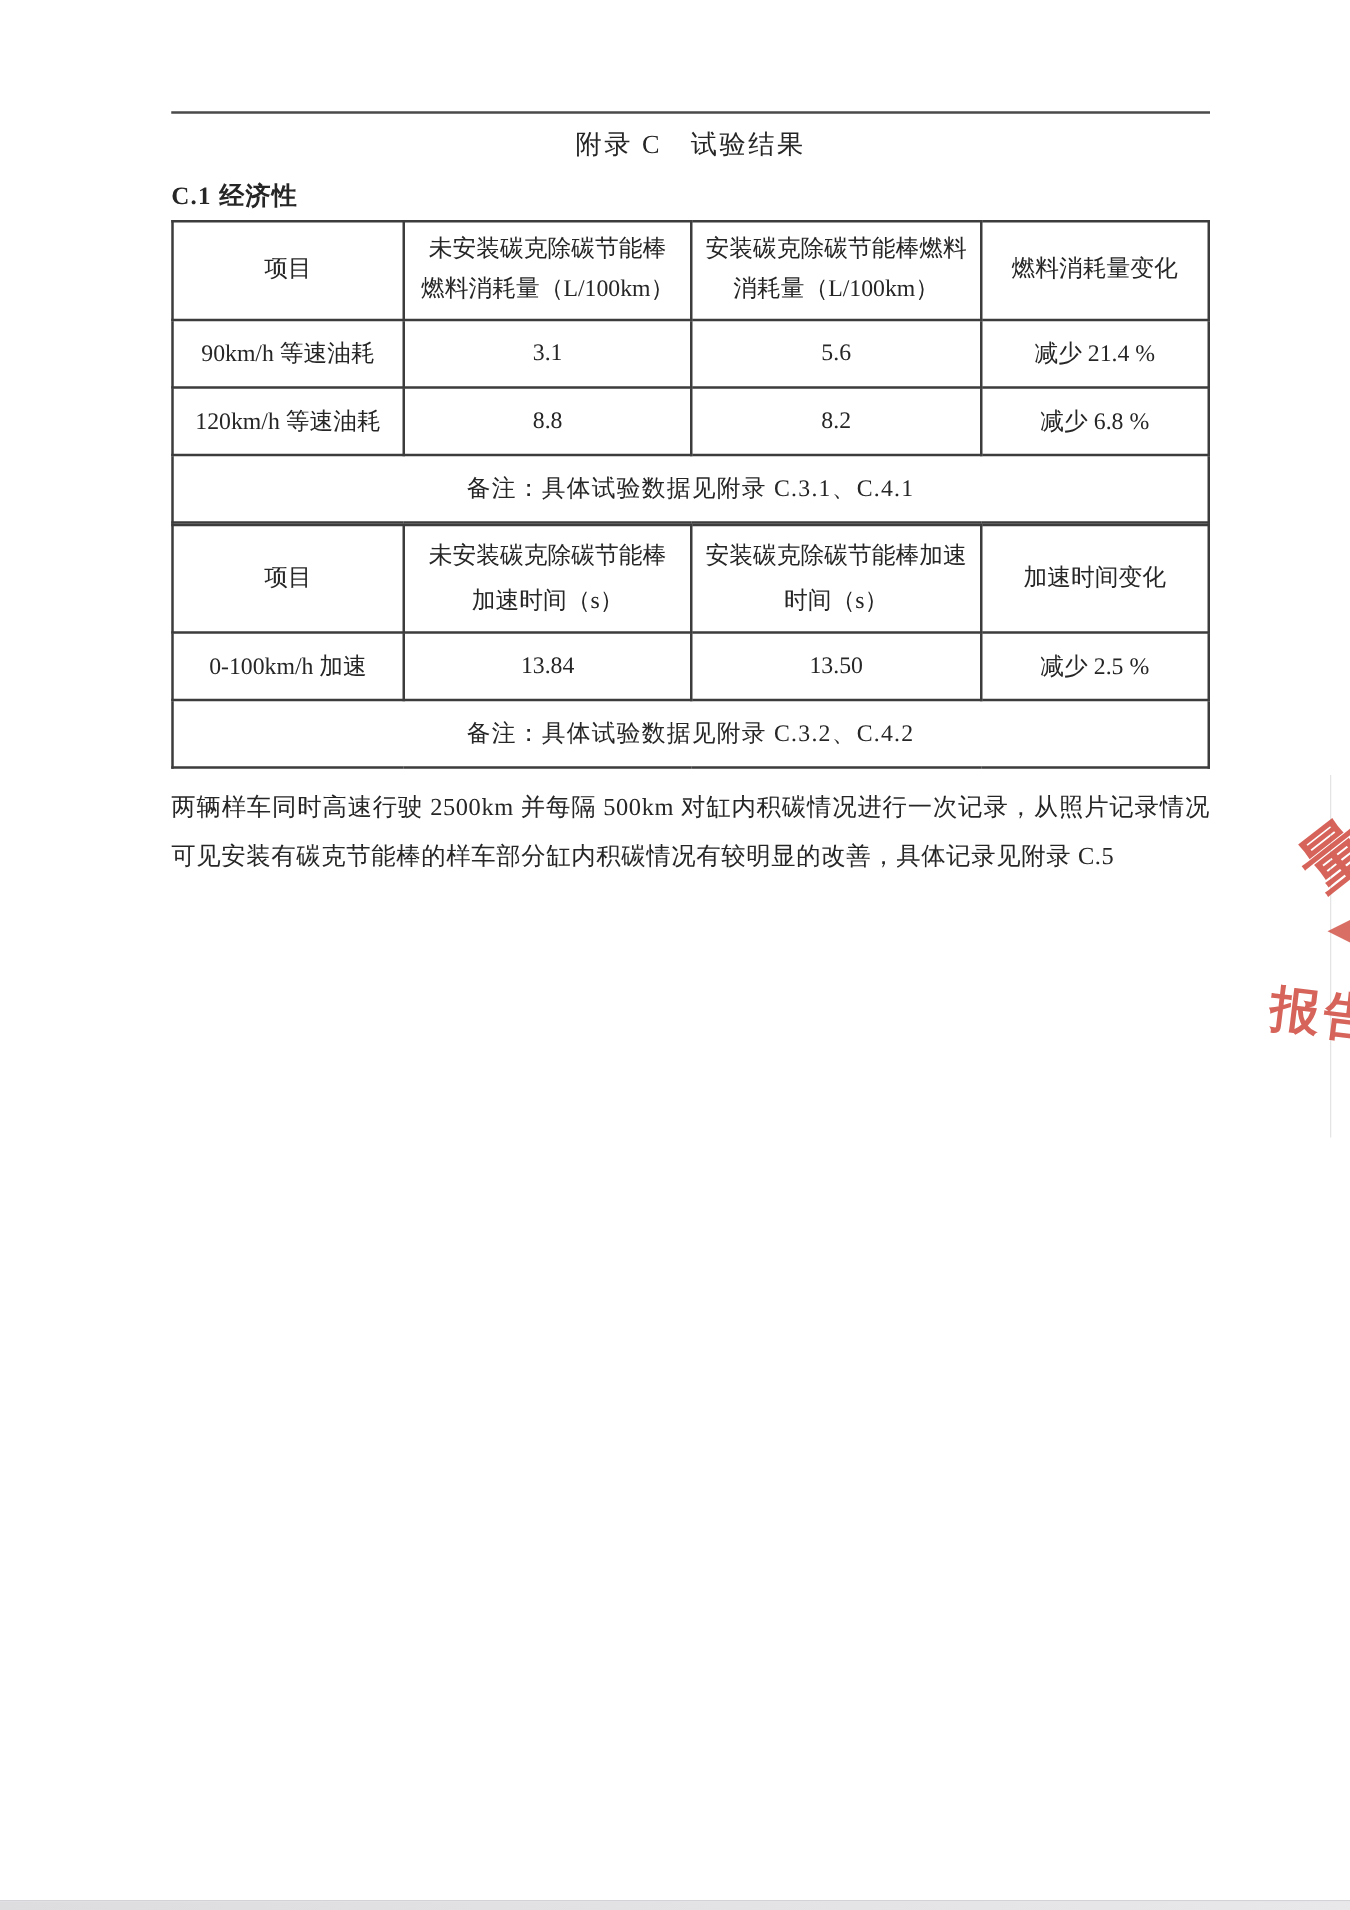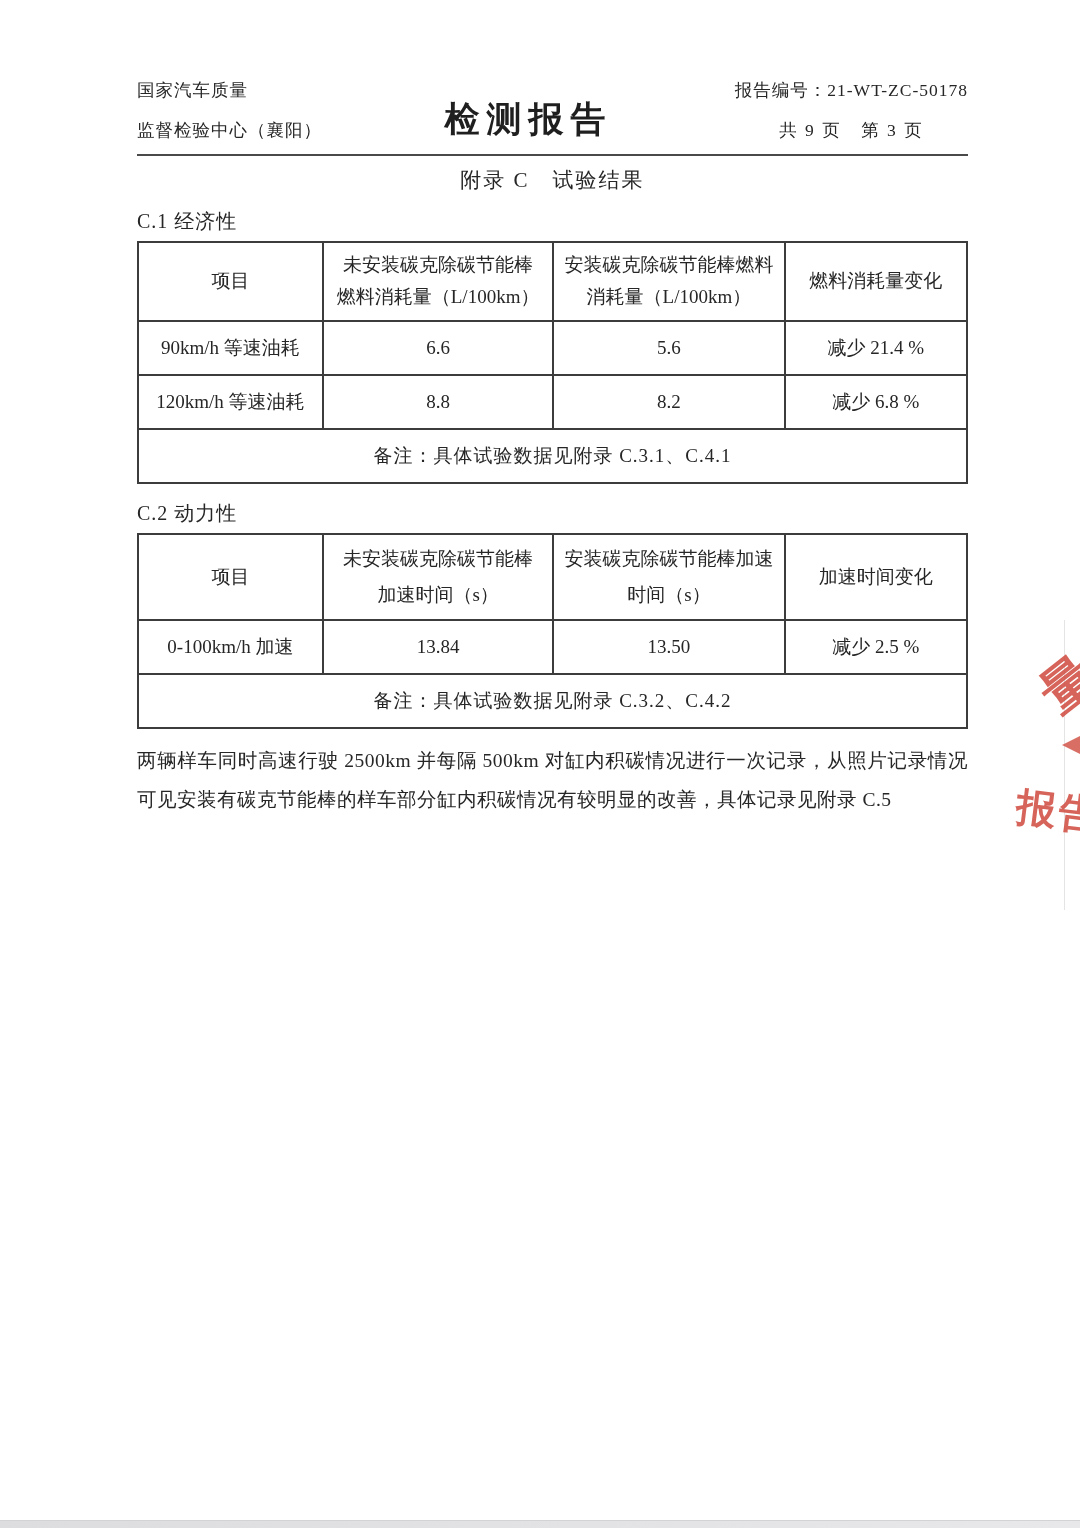--- a/index.html
+++ b/index.html
@@ -55,21 +55,21 @@
     text-align: center;
     font-size: 21px;
     font-weight: 500;
     letter-spacing: 2px;
   }
 
   
   .sec-h {
     margin: 14px 0 6px 0;
     font-size: 20px;
-    font-weight: 400;
+    font-weight: 700;
     letter-spacing: 1px;
   }
   .sec-h.c2 { margin-top: 16px; }
   .sec-h.c3 { margin-top: 14px; }
 
   
   table.rtable {
     border-collapse: collapse;
     width: 100%;
     table-layout: fixed;
@@ -143,31 +143,20 @@
     background: linear-gradient(to right, #dddde0, #e8e8eb);
     border-top: 1px solid #d3d3d7;
   }
 </style>
 </head>
 <body>
 
 <div class="page">
   <div class="content">
 
-    <div class="header">
-      <div class="header-left">
-        <span>国家汽车质量</span>
-        <span>监督检验中心（襄阳）</span>
-      </div>
-      <h1 class="report-title">检测报告</h1>
-      <div class="header-right">
-        <span><span>报告编号：</span><span>21-WT-ZC-50178</span></span>
-        <span class="pagination">共 9 页　第 3 页</span>
-      </div>
-    </div>
 
     <hr class="header-divider">
 
     <p class="subtitle">附录 C　试验结果</p>
 
     <h2 class="sec-h">C.1 经济性</h2>
     <table class="rtable t1">
       <colgroup>
           <col class="c1">
           <col class="c2">
@@ -178,37 +167,36 @@
         <tr>
           <th>项目</th>
           <th>未安装碳克除碳节能棒燃料消耗量（L/100km）</th>
           <th>安装碳克除碳节能棒燃料消耗量（L/100km）</th>
           <th>燃料消耗量变化</th>
         </tr>
       </thead>
       <tbody>
         <tr>
           <td>90km/h 等速油耗</td>
-          <td>6.6</td>
+          <td>3.1</td>
           <td>5.6</td>
           <td>减少 21.4 %</td>
         </tr>
         <tr>
           <td>120km/h 等速油耗</td>
           <td>8.8</td>
           <td>8.2</td>
           <td>减少 6.8 %</td>
         </tr>
         <tr>
           <td class="note" colspan="4">备注：具体试验数据见附录 C.3.1、C.4.1</td>
         </tr>
       </tbody>
     </table>
 
-    <h2 class="sec-h c2">C.2 动力性</h2>
     <table class="rtable t2">
       <colgroup>
           <col class="c1">
           <col class="c2">
           <col class="c3">
           <col class="c4">
         </colgroup>
       <thead>
         <tr>
           <th>项目</th>

